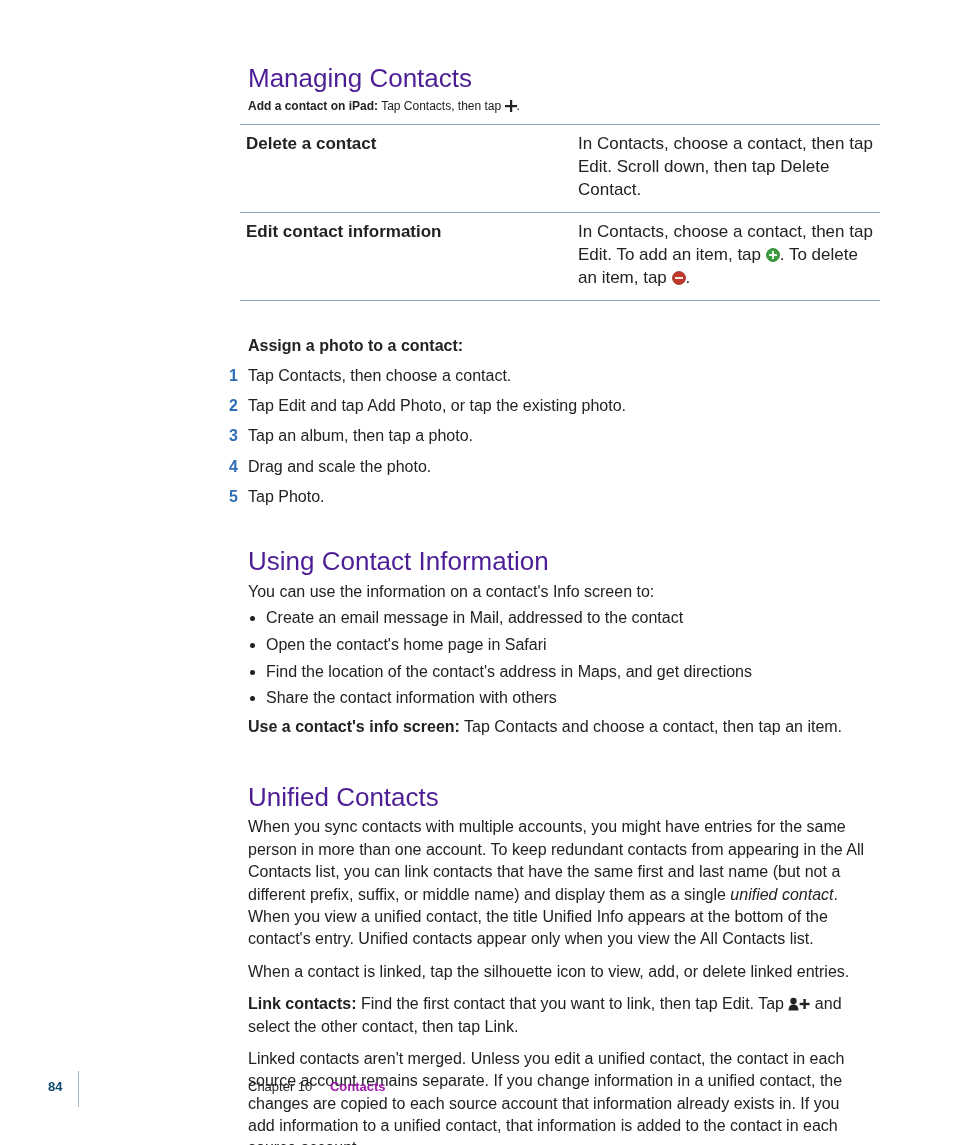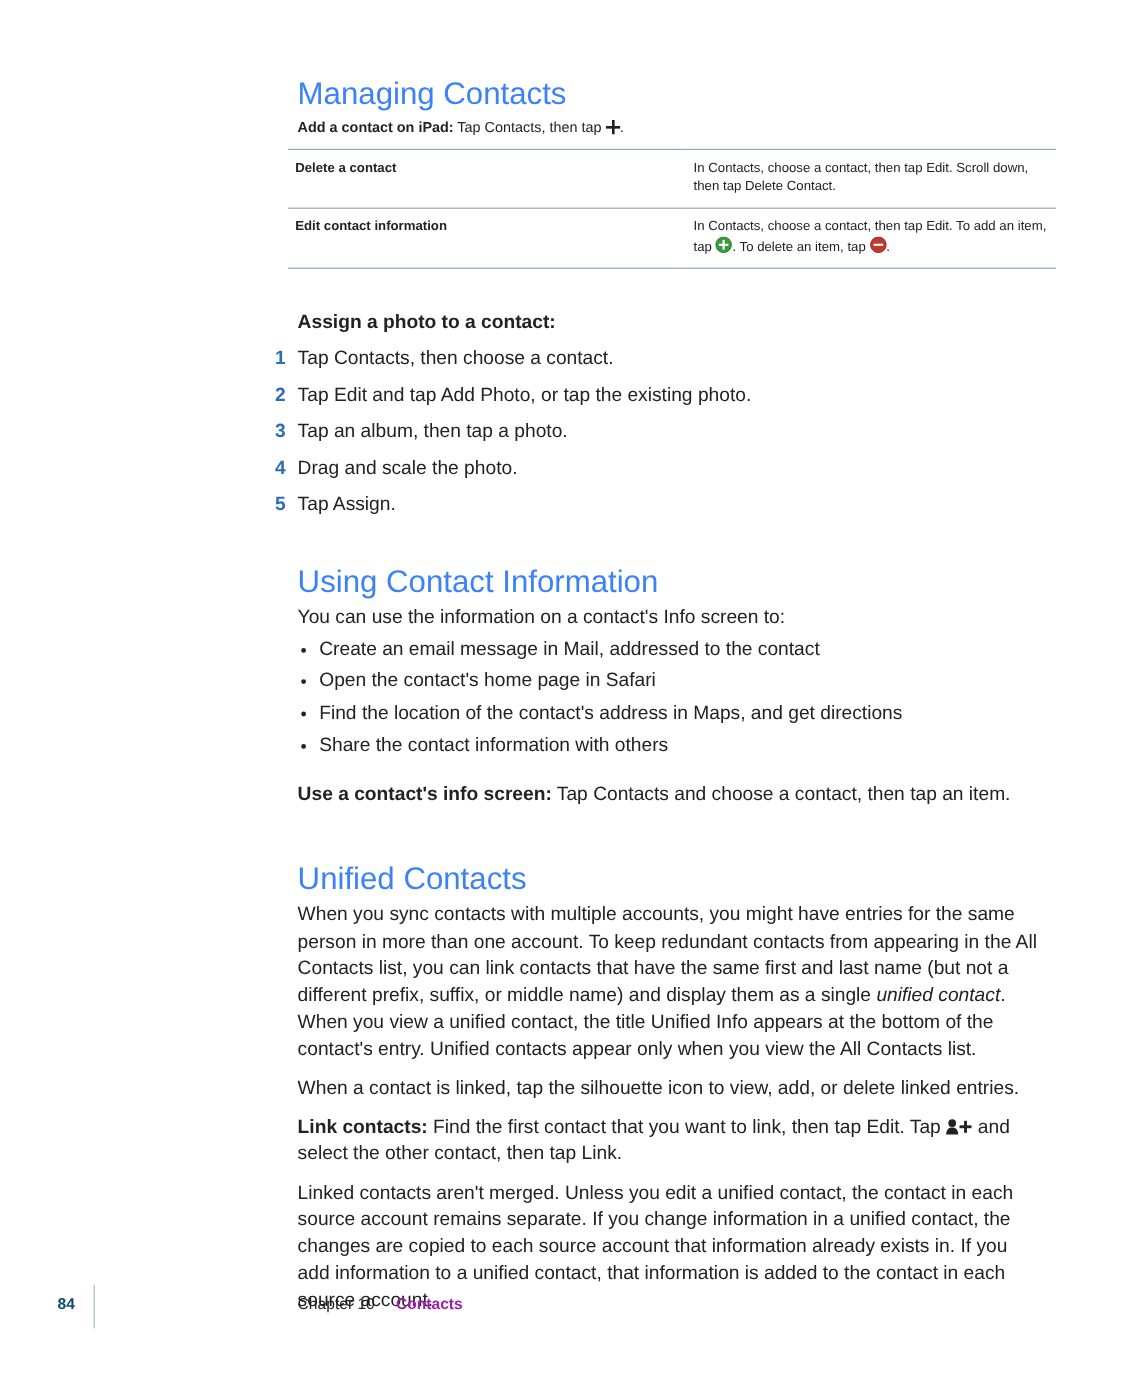--- a/index.html
+++ b/index.html
@@ -15,36 +15,36 @@
     height: 1145px;
     position: relative;
     box-sizing: border-box;
     padding: 64px 90px 0 90px;
   }
   .content {
     margin-left: 158px;
     width: 620px;
   }
   h2.section {
-    color: #3b82f6;
+    color: #4c1d95;
     font-weight: 400;
     font-size: 26px;
     margin: 0 0 4px 0;
     line-height: 1.15;
   }
   .lead {
     font-size: 12px;
     margin: 0 0 10px 0;
     line-height: 1.35;
   }
   .lead .bold { font-weight: 600; }
   table.info {
     width: 640px;
     border-collapse: collapse;
-    font-size: 11px;
+    font-size: 17px;
     margin-left: -8px;
   }
   table.info td {
     padding: 8px 6px 10px 6px;
     vertical-align: top;
     line-height: 1.35;
   }
   table.info tr { border-top: 1px solid #8fa8c2; }
   table.info tr:last-child { border-bottom: 1px solid #8fa8c2; }
   table.info td.key { font-weight: 600; width: 320px; }
@@ -71,21 +71,21 @@
     text-align: right;
     margin-right: 10px;
   }
   .gap { height: 34px; }
   .body {
     font-size: 16px;
     line-height: 1.4;
     margin: 0 0 10px 0;
   }
   ul.bullets {
-    margin: 2px 0 16px 0;
+    margin: 2px 0 4px 0;
     padding-left: 18px;
   }
   ul.bullets li {
     font-size: 16px;
     line-height: 1.55;
     padding: 1px 0;
   }
   .italic { font-style: italic; }
   
   svg.inline-icon { vertical-align: -2px; }
@@ -157,21 +157,21 @@
       </tr>
     </tbody>
       </table>
 
     <p class="subhead">Assign a photo to a contact:</p>
     <ol class="steps">
       <li><span class="num">1</span><span>Tap Contacts, then choose a contact.</span></li>
       <li><span class="num">2</span><span>Tap Edit and tap Add Photo, or tap the existing photo.</span></li>
       <li><span class="num">3</span><span>Tap an album, then tap a photo.</span></li>
       <li><span class="num">4</span><span>Drag and scale the photo.</span></li>
-      <li><span class="num">5</span><span>Tap Assign.</span></li>
+      <li><span class="num">5</span><span>Tap Photo.</span></li>
     </ol>
 
     <div class="gap"></div>
 
     <h2 class="section">Using Contact Information</h2>
     <p class="body" style="margin-bottom:2px">You can use the information on a contact's Info screen to:</p>
     <ul class="bullets">
       <li>Create an email message in Mail, addressed to the contact</li>
       <li>Open the contact's home page in Safari</li>
       <li>Find the location of the contact's address in Maps, and get directions</li>

